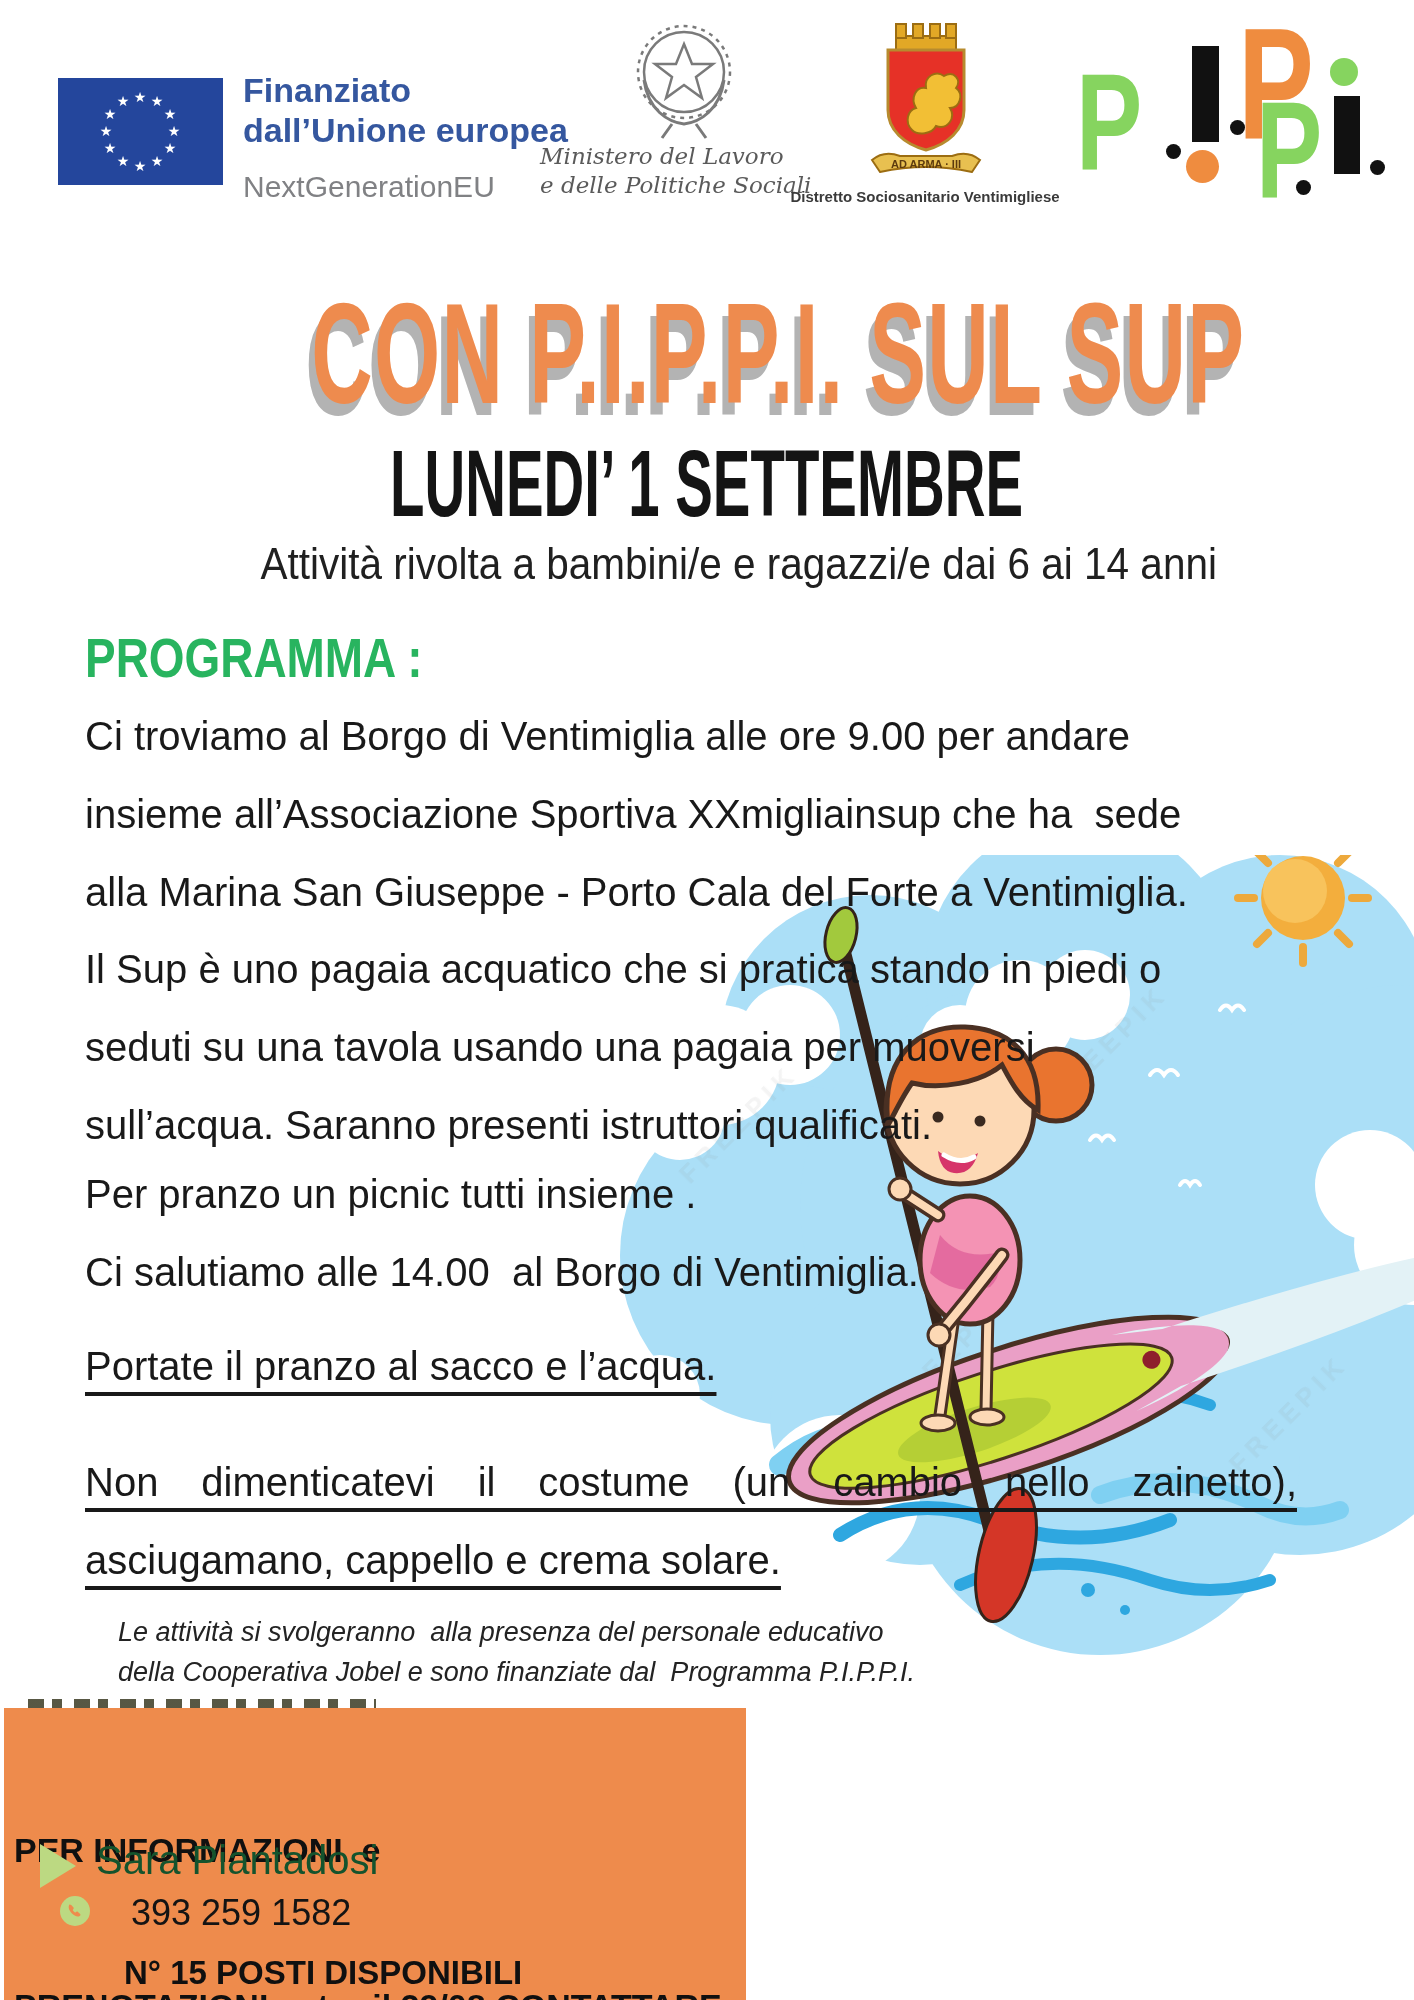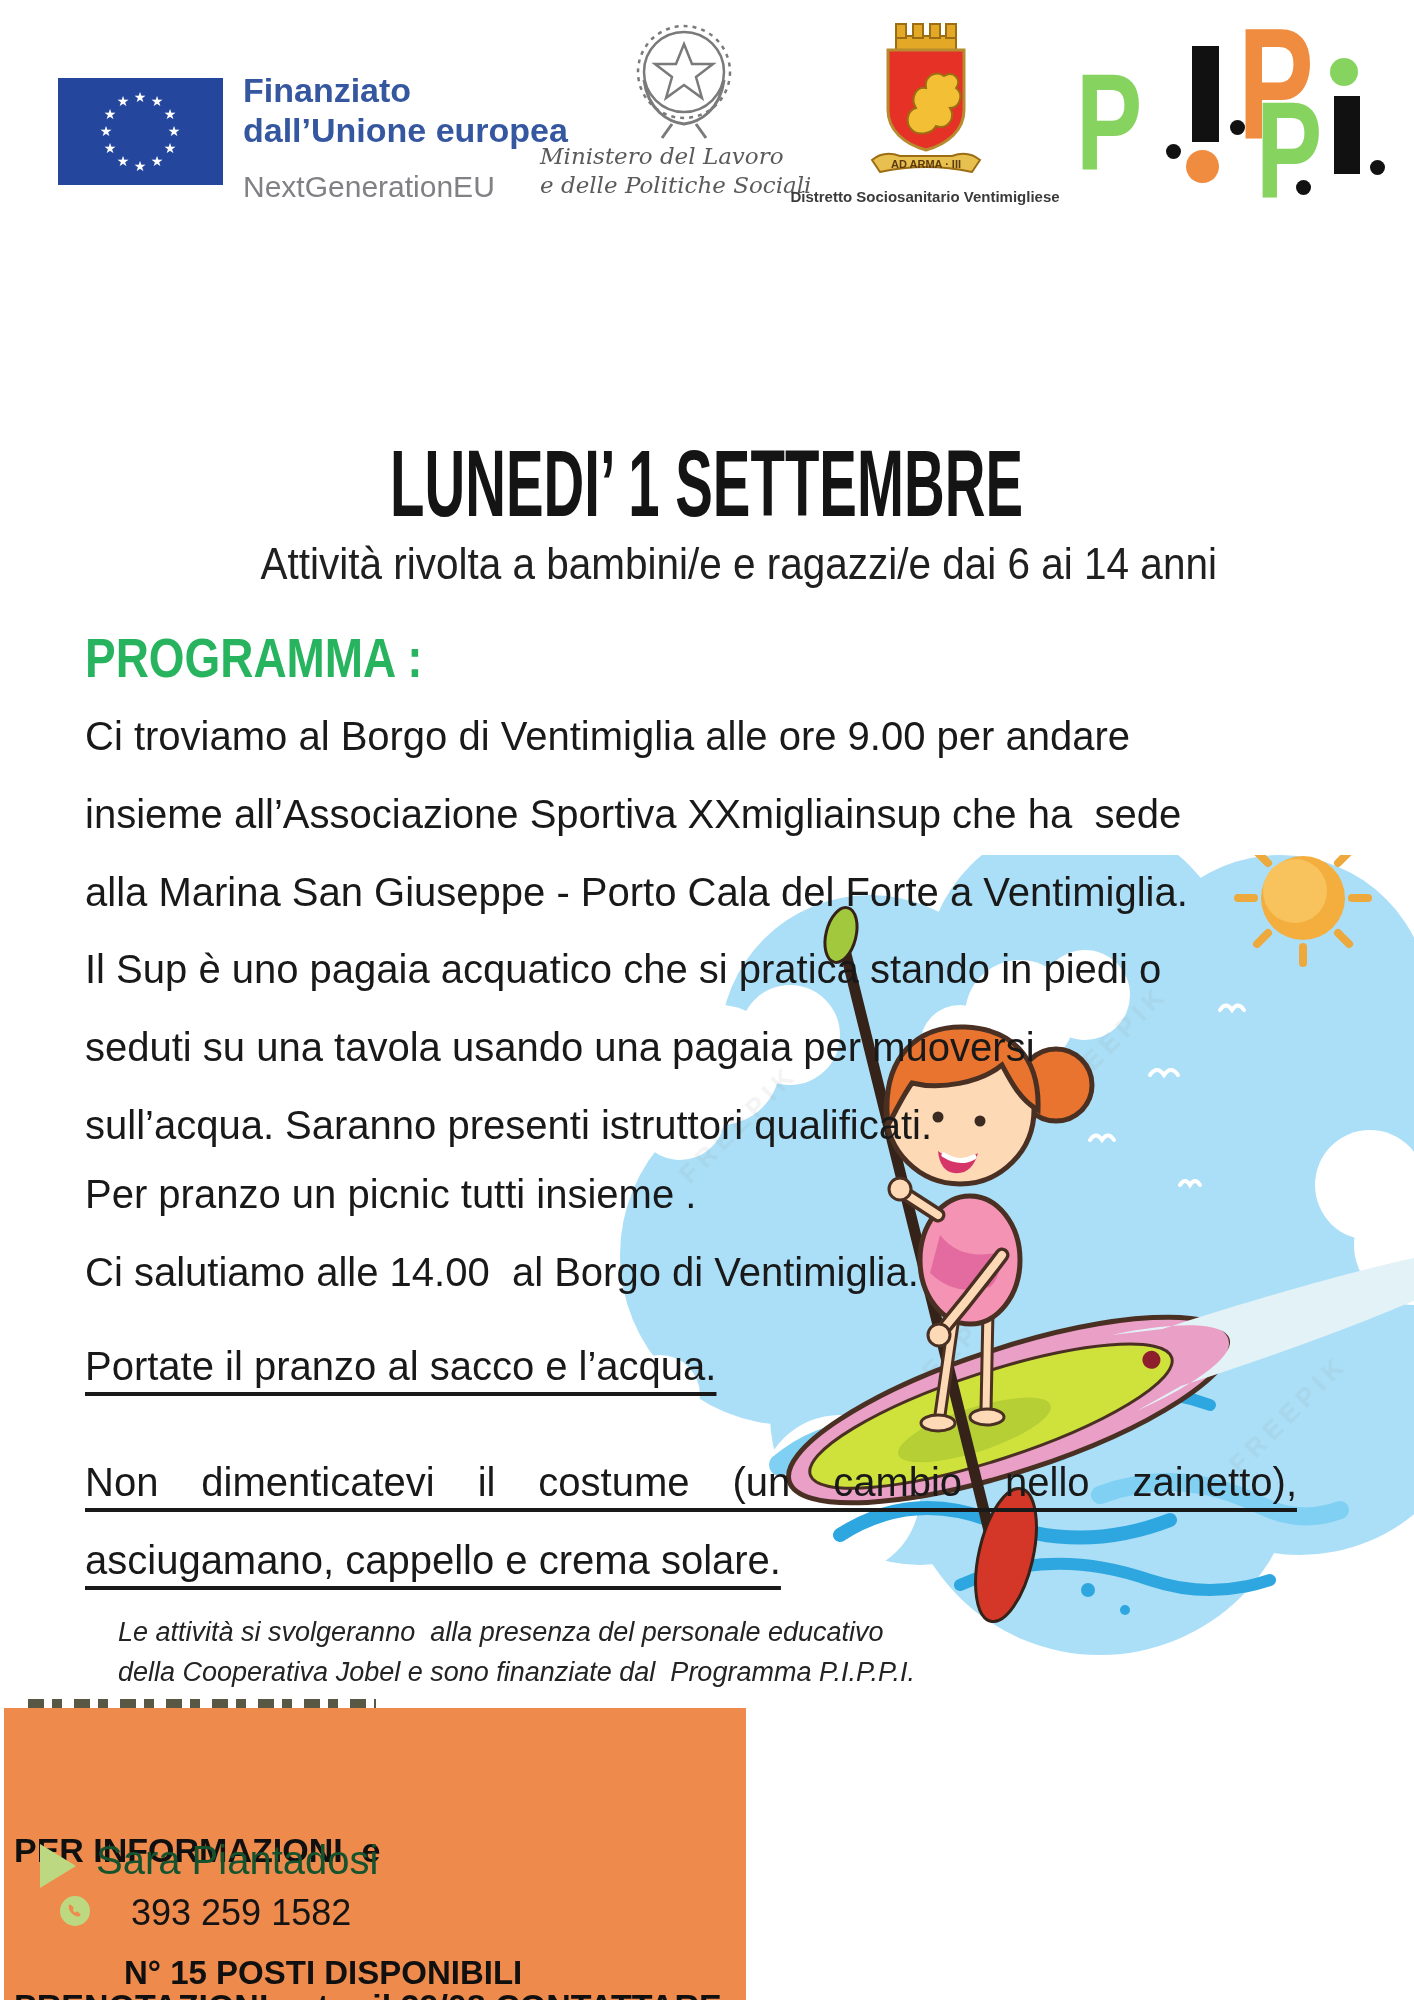--- a/index.html
+++ b/index.html
@@ -256,20 +256,23 @@
       <path d="M404 300 q16 10 30 2" stroke="#ffffff" stroke-width="5" fill="none" stroke-linecap="round"></path>
       <line x1="398" y1="360" x2="364" y2="338" stroke="#4a3023" stroke-width="15" stroke-linecap="round"></line>
       <line x1="398" y1="360" x2="364" y2="338" stroke="#fdd9b5" stroke-width="8" stroke-linecap="round"></line>
       <circle cx="360" cy="334" r="11" fill="#fdd9b5" stroke="#4a3023" stroke-width="3"></circle>
       <path d="M462 400 q-30 40 -62 78" stroke="#4a3023" stroke-width="15" fill="none" stroke-linecap="round"></path>
       <path d="M462 400 q-30 40 -62 78" stroke="#fdd9b5" stroke-width="8" fill="none" stroke-linecap="round"></path>
       <circle cx="399" cy="480" r="11" fill="#fdd9b5" stroke="#4a3023" stroke-width="3"></circle>
     </g>
   </svg>
 
+  <div class="abs title-main">
+    <span>CON P.I.P.P.I. SUL SUP</span>
+  </div>
   <div class="abs title-date">
     <span>LUNEDI’ 1 SETTEMBRE</span>
   </div>
   <div class="abs title-aud">
     <span>Attività rivolta a bambini/e e ragazzi/e dai 6 ai 14 anni</span>
   </div>
 
   <div class="abs programma">
     <span>PROGRAMMA :</span>
   </div>

